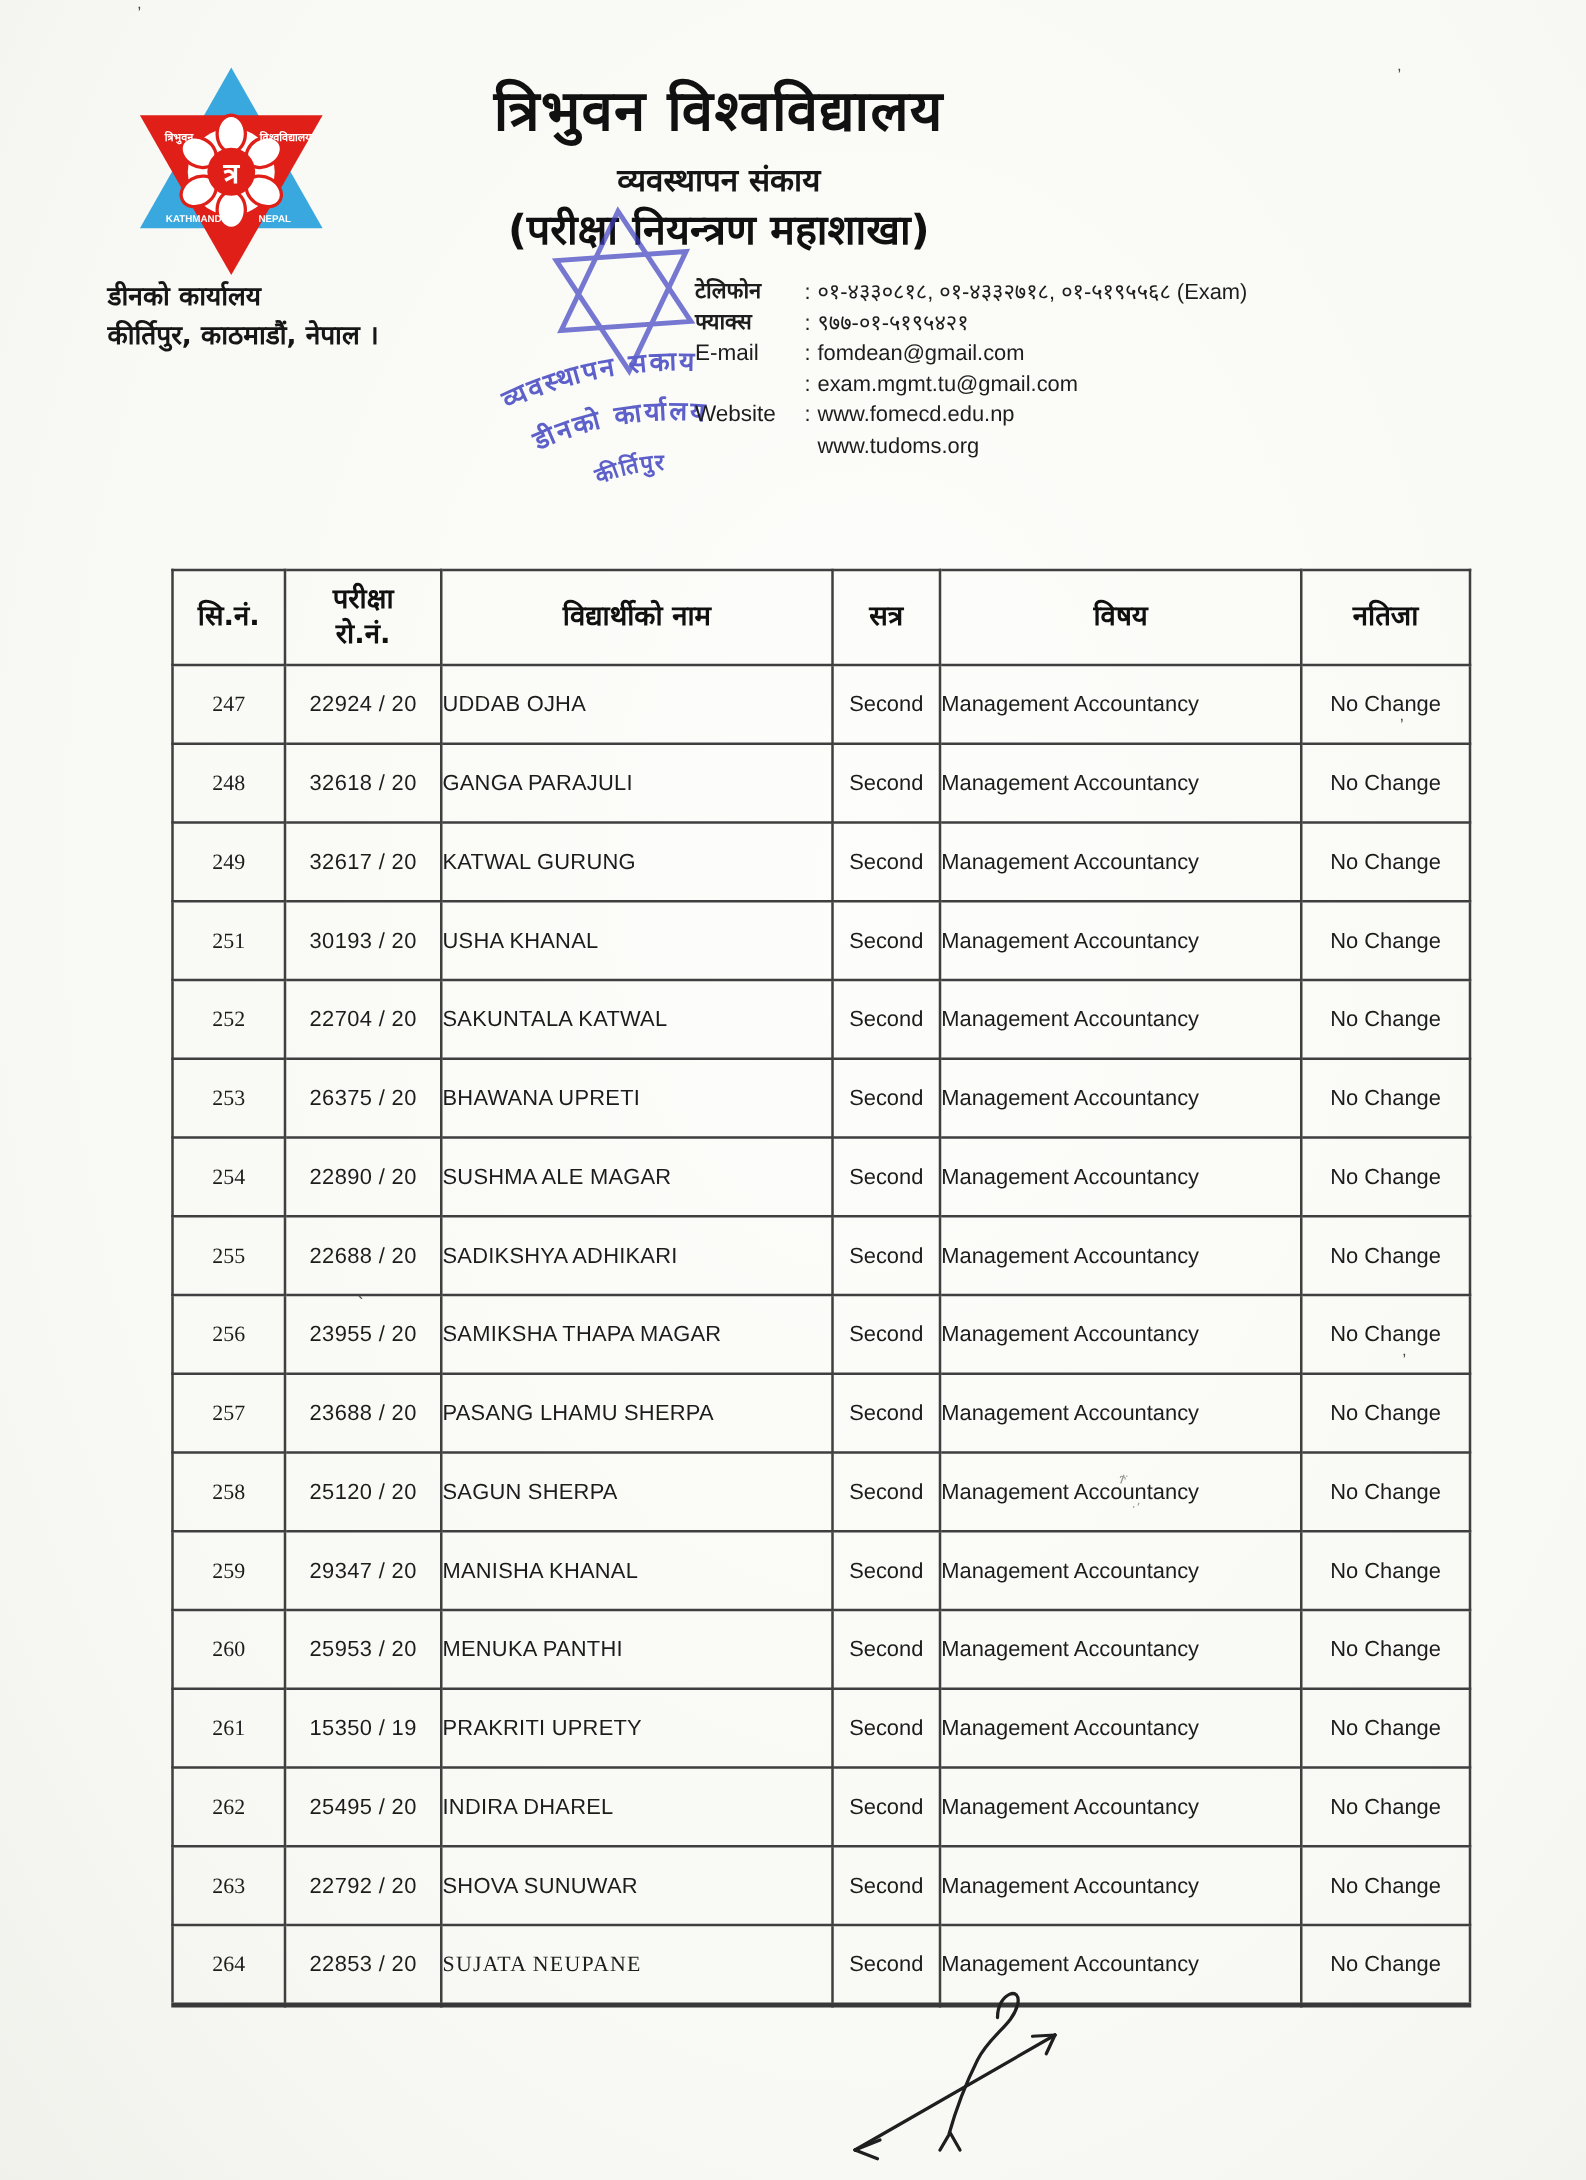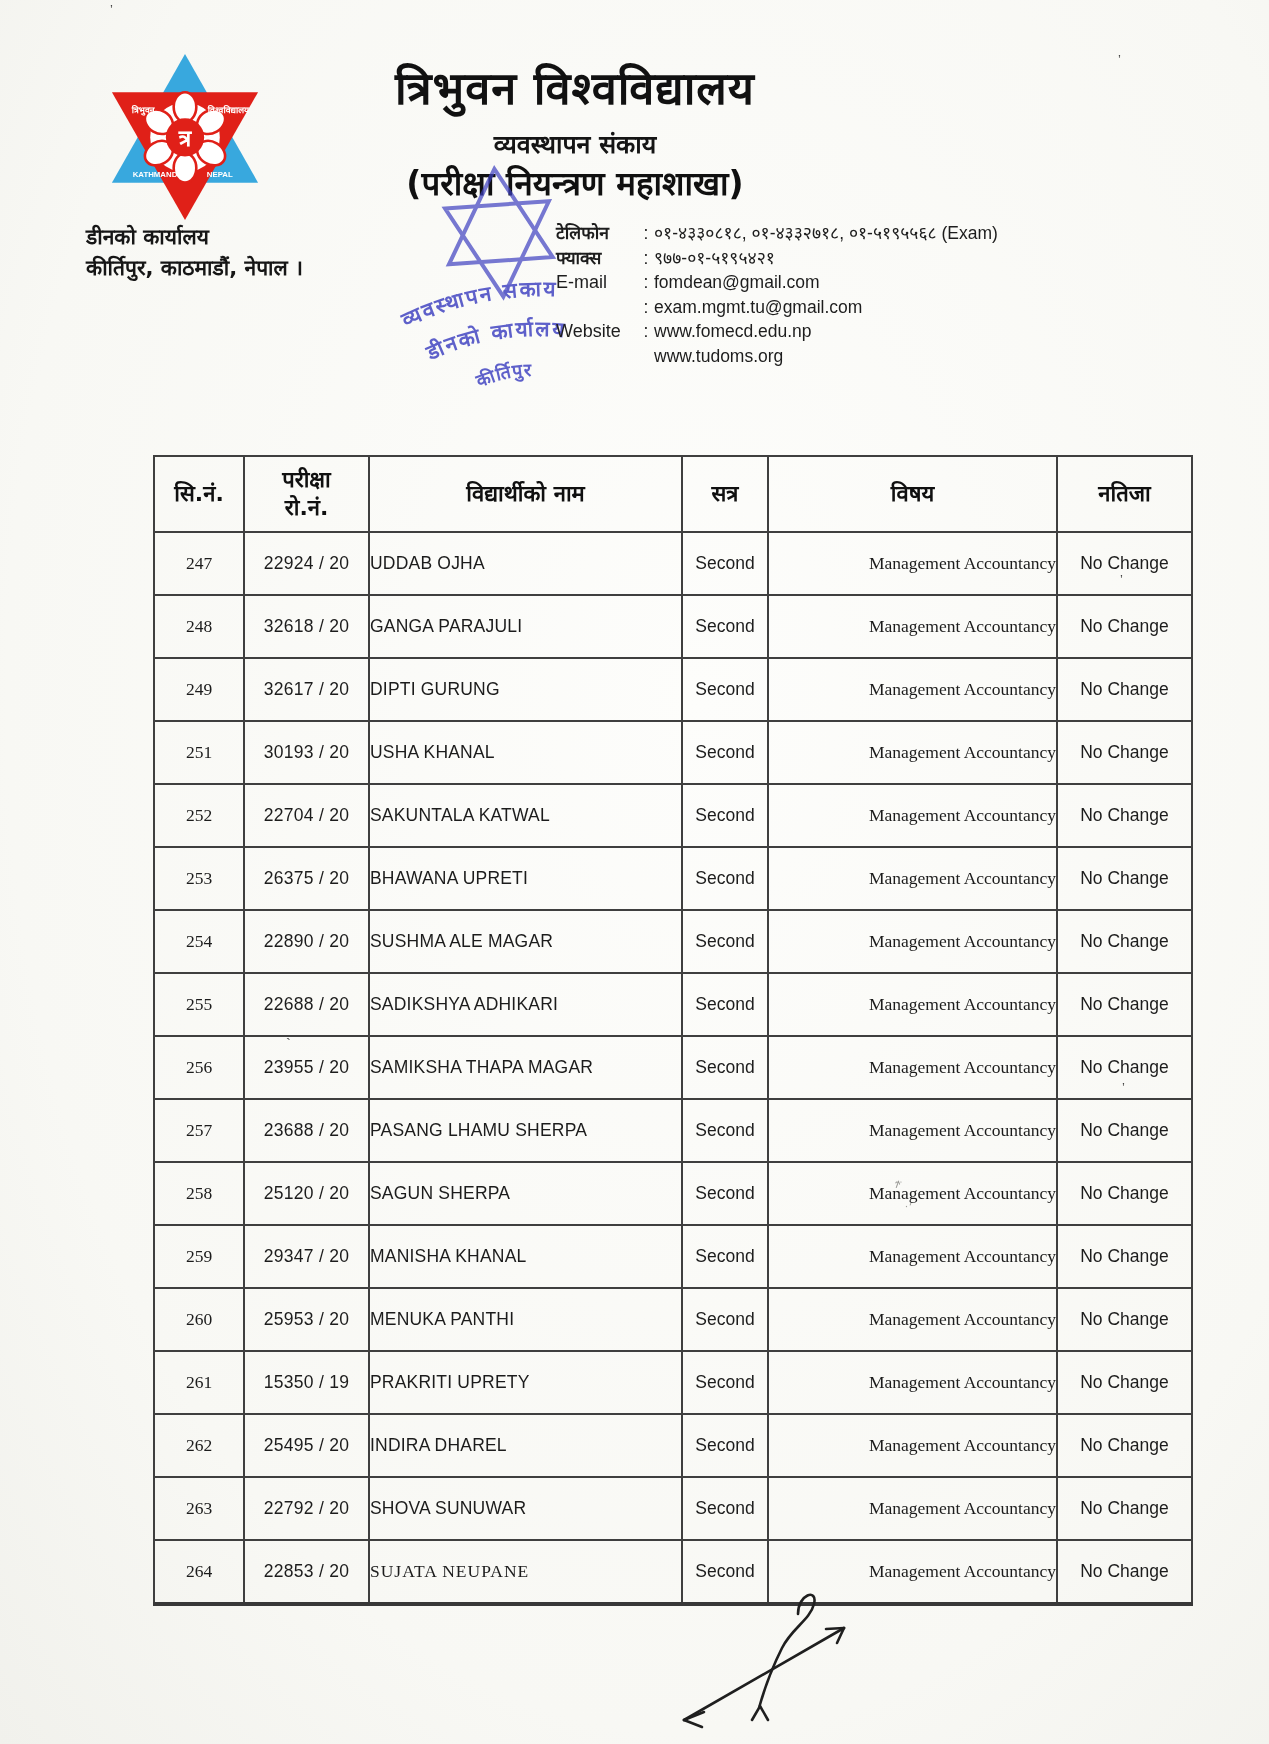--- a/index.html
+++ b/index.html
@@ -27,37 +27,37 @@
 
   .contact{top:197px; left:556px; font-size:17.5px; line-height:24.5px; color:#1d1d1d;margin-top:24px;}
   .contact-row{display:flex;}
   .contact-label{width:82px; font-weight:bold;}
   .contact-label.lat{font-weight:normal; font-size:18px;}
   .contact-colon{width:16px; text-align:center;}
   .contact-value{white-space:nowrap;}
 
   
   table.results{
-    position:absolute; top:455px; left:153px; width:1038px;
+    position:absolute; top:455px; left:137px; width:1038px;
     border-collapse:collapse; table-layout:fixed;
     border:2px solid #383838; border-bottom-width:4px;
   }
   table.results th, table.results td{
     border:2px solid #3f3f3f; padding:0; vertical-align:middle; overflow:hidden;
   }
   table.results th{
     height:74px; font-family:"DejaVu Sans", sans-serif;
     font-size:22px; font-weight:bold; text-align:center; line-height:28px; color:#101010;
   }
   table.results td{height:61px; font-size:17.5px; color:#1c1c1c;}
   td.c0{text-align:center; font-family:"Liberation Serif", serif; font-size:21px;}
   td.c1{text-align:center; font-size:18px; letter-spacing:.3px;}
   td.c2{text-align:left; padding-left:16px; font-size:18px; letter-spacing:.2px;}
   td.c3{text-align:center; font-size:17px;}
-  td.c4{text-align:right; padding-left:20px; font-size:17px;font-family:Liberation Serif, serif;}
+  td.c4{text-align:left; padding-left:20px; font-size:17px;}
   td.c5{text-align:center; font-size:18px;}
   tr:last-child td.c2{font-family:"Liberation Serif", serif; letter-spacing:1px;}
 
   
   .artifact{color:#444; font-size:13px;}
   .pencil{color:#9a9a96; font-size:11px; transform:rotate(20deg);}
 </style>
 </head>
 <body>
 
@@ -191,21 +191,21 @@
           <td class="c0 lat">248</td>
           <td class="c1 lat">32618 / 20</td>
           <td class="c2 lat">GANGA PARAJULI</td>
           <td class="c3 lat">Second</td>
           <td class="c4 lat">Management Accountancy</td>
           <td class="c5 lat">No Change</td>
         </tr>
         <tr>
           <td class="c0 lat">249</td>
           <td class="c1 lat">32617 / 20</td>
-          <td class="c2 lat">DIPTI GURUNG</td>
+          <td class="c2 lat">KATWAL GURUNG</td>
           <td class="c3 lat">Second</td>
           <td class="c4 lat">Management Accountancy</td>
           <td class="c5 lat">No Change</td>
         </tr>
         <tr>
           <td class="c0 lat">251</td>
           <td class="c1 lat">30193 / 20</td>
           <td class="c2 lat">USHA KHANAL</td>
           <td class="c3 lat">Second</td>
           <td class="c4 lat">Management Accountancy</td>

